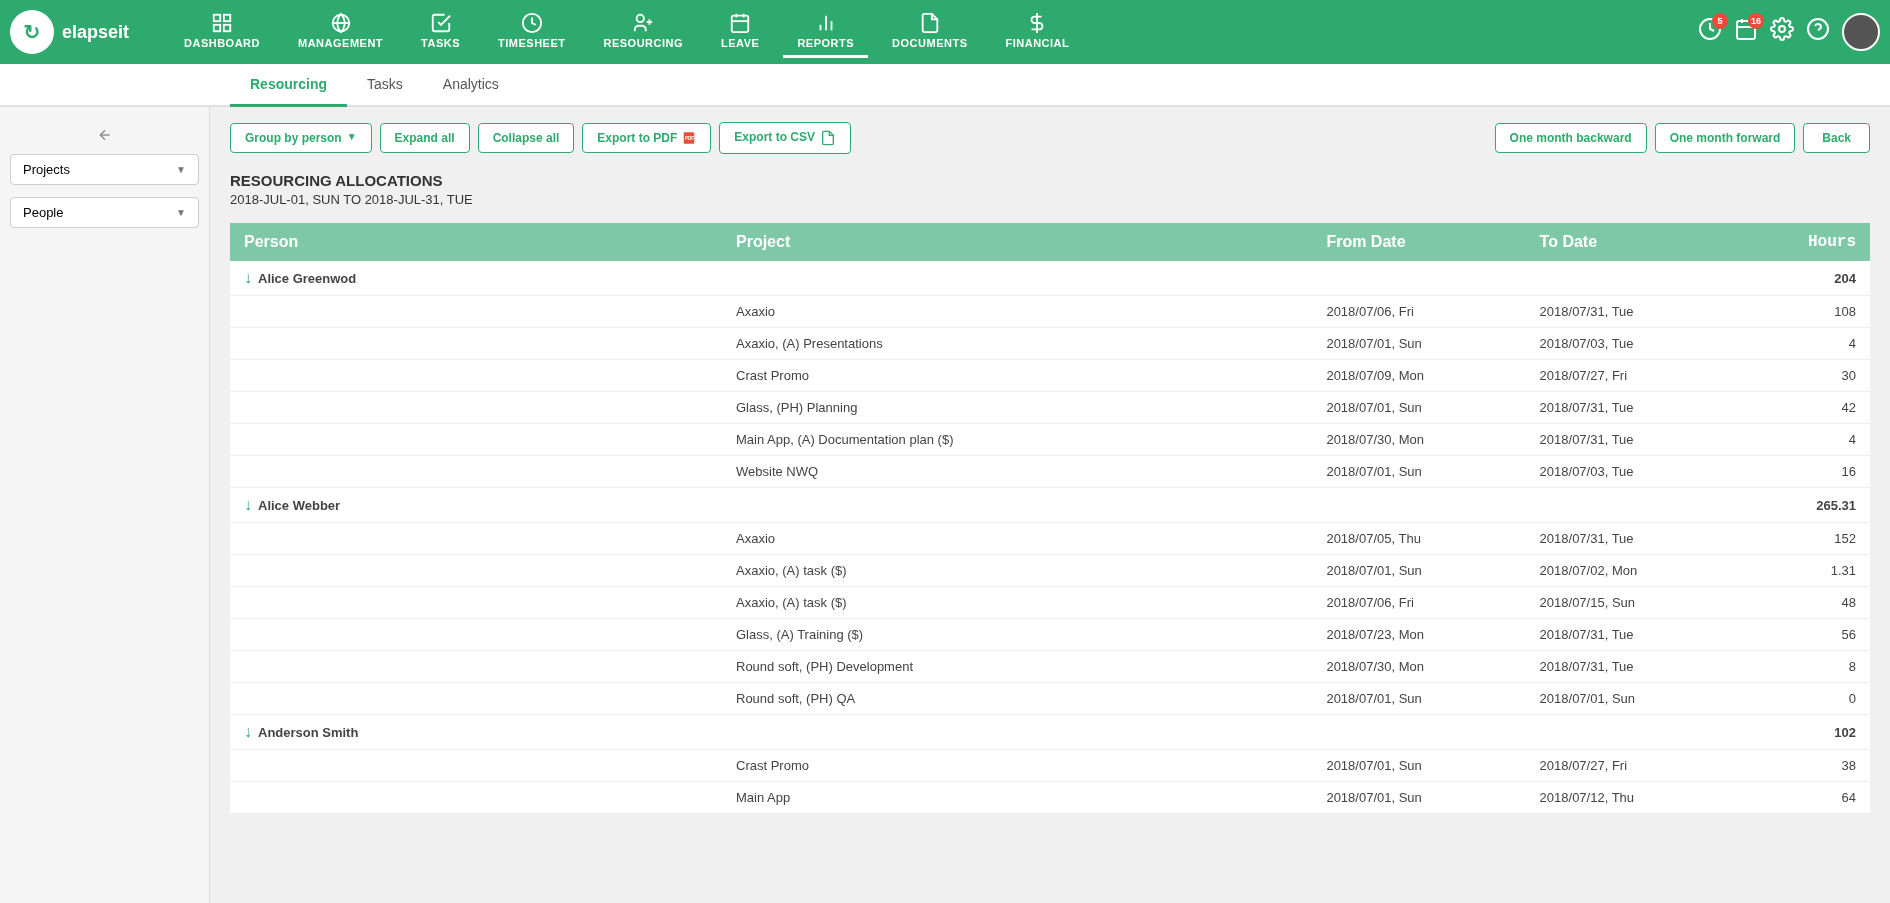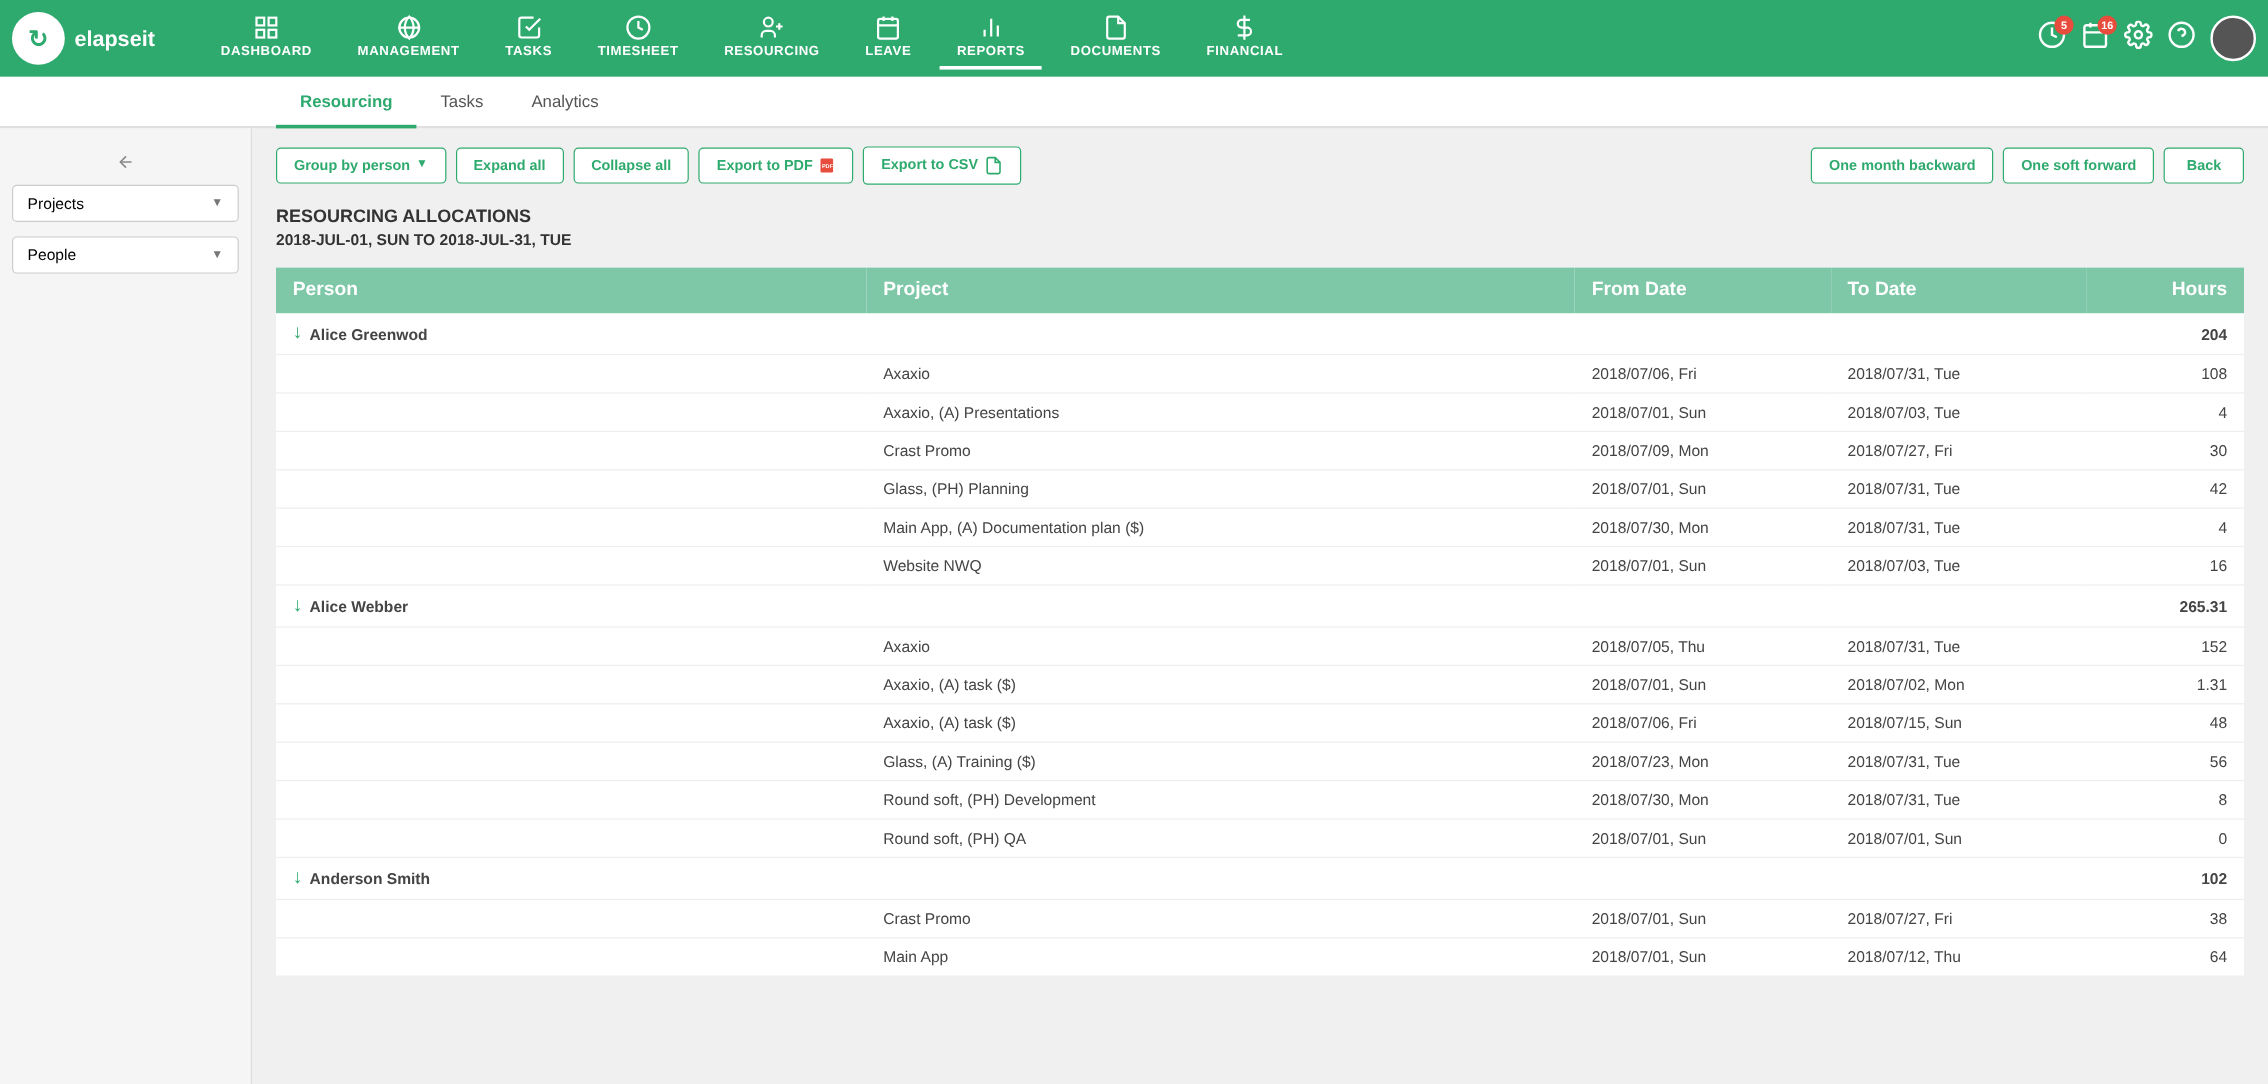--- a/index.html
+++ b/index.html
@@ -174,21 +174,21 @@
 
     
     .report-title {
       font-size: 15px;
       font-weight: bold;
       color: #333;
       margin-bottom: 3px;
     }
     .report-subtitle {
       font-size: 13px;
-      font-weight: bold;
+      font-weight: normal;
       color: #333;
       margin-bottom: 16px;
     }
 
     
     .alloc-table {
       width: 100%;
       border-collapse: collapse;
       background: white;
     }
@@ -407,39 +407,39 @@
             <path d="M14 2H6a2 2 0 0 0-2 2v16a2 2 0 0 0 2 2h12a2 2 0 0 0 2-2V8z"></path>
             <polyline points="14 2 14 8 20 8"></polyline>
           </svg>
       </button>
       <div class="toolbar-spacer"></div>
       <div class="toolbar-right">
         <button class="toolbar-btn">
           <span>One month backward</span>
         </button>
         <button class="toolbar-btn">
-          <span>One soft forward</span>
+          <span>One month forward</span>
         </button>
         <button class="back-btn">
           <span>Back</span>
         </button>
       </div>
     </div>
 
     <div class="report-title">RESOURCING ALLOCATIONS</div>
     <div class="report-subtitle">2018-JUL-01, SUN TO 2018-JUL-31, TUE</div>
 
     <table class="alloc-table">
       <thead>
         <tr>
           <th style="width:30%;">Person</th>
           <th style="width:36%;">Project</th>
           <th style="width:13%;">From Date</th>
           <th style="width:13%;">To Date</th>
-          <th class="right" style="width:8%;">Hours</th>
+          <th class="right" style="width:8%;font-family:Liberation Mono, monospace;">Hours</th>
         </tr>
       </thead>
       <tbody id="table-body">
       <tr class="person-row">
       <td colspan="1">
         <span class="down-arrow">↓</span>
         <strong>Alice Greenwod</strong>
       </td>
       <td></td>
       <td></td>

